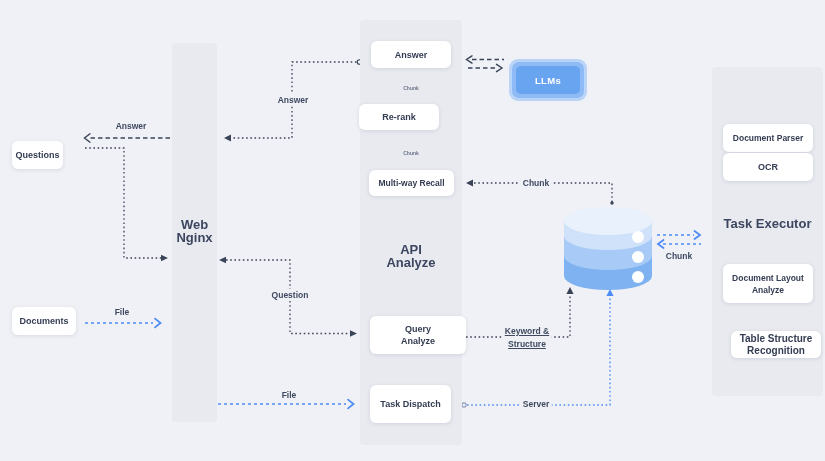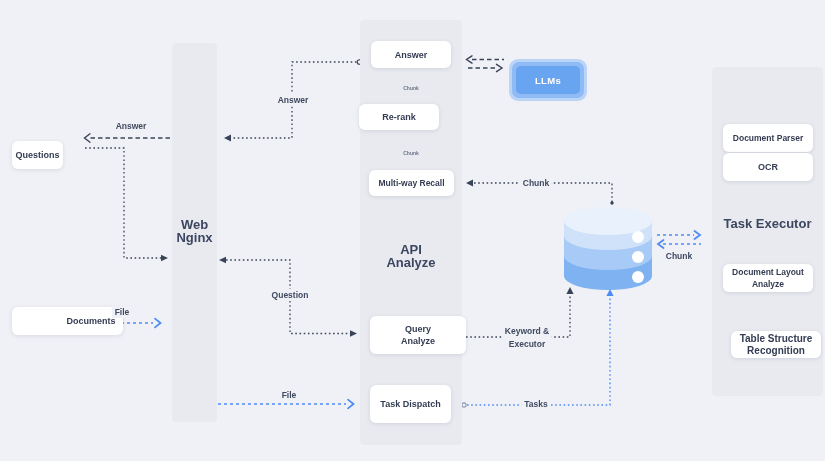--- a/index.html
+++ b/index.html
@@ -24,29 +24,29 @@
   #col-nginx .col-label{top:175px;}
   #col-api .col-label{top:223px;}
   #col-executor .col-label{top:150px;}
   .node{
     position:absolute;background:#ffffff;border-radius:6px;
     box-shadow:0 1px 4px rgba(30,50,90,.12);
     display:flex;flex-direction:column;align-items:center;justify-content:center;
     font-size:9px;font-weight:bold;color:#333c52;text-align:center;line-height:12px;
   }
   #node-questions{left:12px;top:141px;width:51px;height:28px;}
-  #node-documents{left:12px;top:307px;width:64px;height:28px;padding-left:47px;}
+  #node-documents{left:12px;top:307px;width:64px;height:28px;}
   #node-answer{left:371px;top:41px;width:80px;height:27px;}
   #node-rerank{left:359px;top:104px;width:80px;height:26px;}
   #node-recall{left:369px;top:170px;width:85px;height:26px;font-size:8.5px;}
   #node-query{left:370px;top:316px;width:96px;height:38px;}
   #node-dispatch{left:370px;top:385px;width:81px;height:38px;}
   #node-parser{left:723px;top:95px;width:90px;height:28px;font-size:8.5px;margin-top:29px;}
   #node-ocr{left:723px;top:153px;width:90px;height:28px;}
-  #node-layout{left:723px;top:264px;width:90px;height:28px;font-size:8.5px;}
+  #node-layout{left:723px;top:264px;width:90px;height:39px;font-size:8.5px;}
   #node-table{left:723px;top:331px;width:90px;height:27px;font-size:10px;margin-left:8px;}
   
   #node-llms{
     left:509px;top:41px;width:78px;height:42px;position:absolute;
     background:#bad4f8;border-radius:9px;box-shadow:none;margin-top:18px;
   }
   #llms-mid{position:absolute;inset:3px;background:#8ebbf5;border-radius:7px;}
   #llms-inner{
     position:absolute;inset:7px;background:#69a4f1;border-radius:5px;
     display:flex;align-items:center;justify-content:center;
@@ -210,22 +210,22 @@
     <span>Table Structure</span>
     <span>Recognition</span>
   </div>
 
   <div class="edge-label" style="left:131px;top:126px;">Answer</div>
   <div class="edge-label" style="left:293px;top:100px;">Answer</div>
   <div class="edge-label" style="left:290px;top:295px;">Question</div>
   <div class="edge-label" style="left:122px;top:312px;">File</div>
   <div class="edge-label" style="left:289px;top:395px;">File</div>
   <div class="edge-label" style="left:536px;top:183px;">Chunk</div>
-  <div class="edge-label" style="left:527px;top:338px;line-height:13px;">
+  <div class="edge-label" style="left:527px;top:338px;line-height:13px;text-decoration:underline;">
     <div>Keyword &amp;</div>
-    <div>Executor</div>
-  </div>
-  <div class="edge-label" style="left:536px;top:404px;">Tasks</div>
+    <div>Structure</div>
+  </div>
+  <div class="edge-label" style="left:536px;top:404px;">Server</div>
   <div class="edge-label" style="left:679px;top:256px;">Chunk</div>
   <div class="edge-label tiny on-col" style="left:411px;top:88px;">Chunk</div>
   <div class="edge-label tiny on-col" style="left:411px;top:153px;">Chunk</div>
 
 </div>
 
 </body></html>

